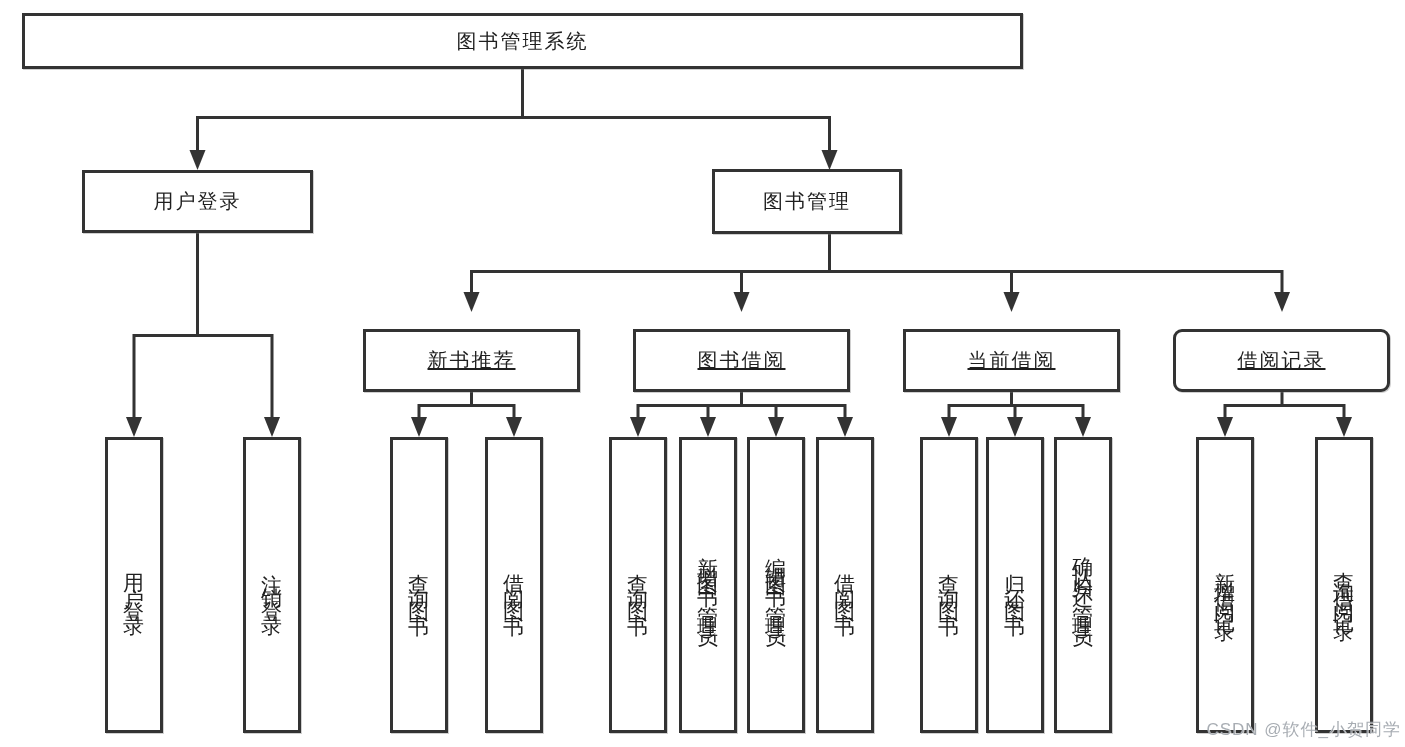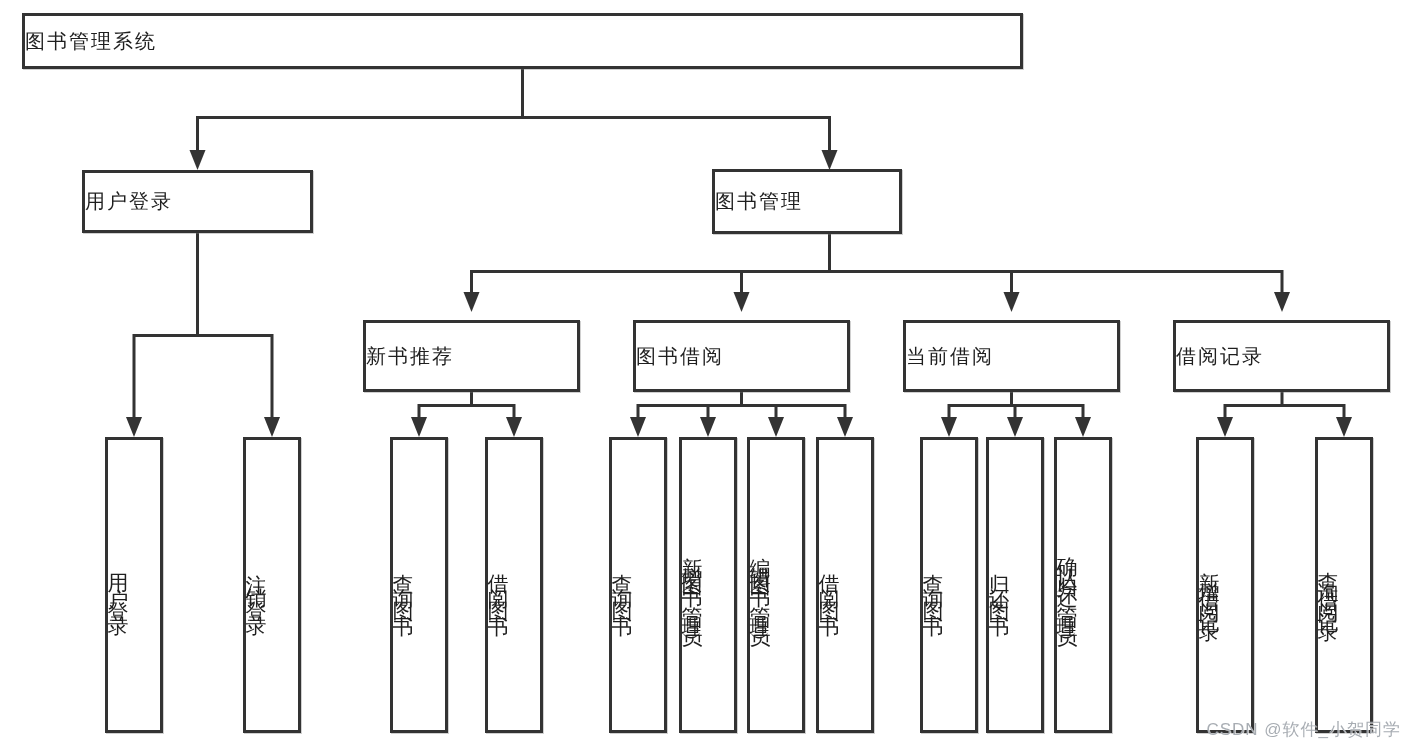--- a/index.html
+++ b/index.html
@@ -24,37 +24,37 @@
     height: 747px;
     z-index: 1;
   }
   .box {
     position: absolute;
     box-sizing: border-box;
     background: #ffffff;
     border: 3px solid #333333;
     display: flex;
     align-items: center;
-    justify-content: flex-start;
+    justify-content: center;
     z-index: 2;
     box-shadow: 1px 1px 0 rgba(120,120,120,0.35);
   }
   .hlabel {
     font-size: 20px;
     letter-spacing: 2px;
     white-space: nowrap;
   }
   .root  { left: 22px;  top: 13px;  width: 1001px; height: 56px; }
   .l2a   { left: 82px;  top: 170px; width: 231px;  height: 63px; }
   .l2b   { left: 712px; top: 169px; width: 190px;  height: 65px; }
-  .l3    { top: 320px;  width: 217px; height: 72px; }
+  .l3    { top: 329px;  width: 217px; height: 63px; text-decoration: underline; }
   .l3a   { left: 363px; }
   .l3b   { left: 633px; }
   .l3c   { left: 903px; }
-  .l3d   { left: 1173px; }
+  .l3d   { left: 1173px; border-radius: 9px; }
   .leaf  { top: 437px; width: 58px; height: 296px; }
   .vtext {
     writing-mode: vertical-rl;
     text-orientation: mixed;
     font-size: 21px;
     letter-spacing: 10px;
     line-height: 1;
     white-space: nowrap;
   }
   .vshort { letter-spacing: 14px; }

